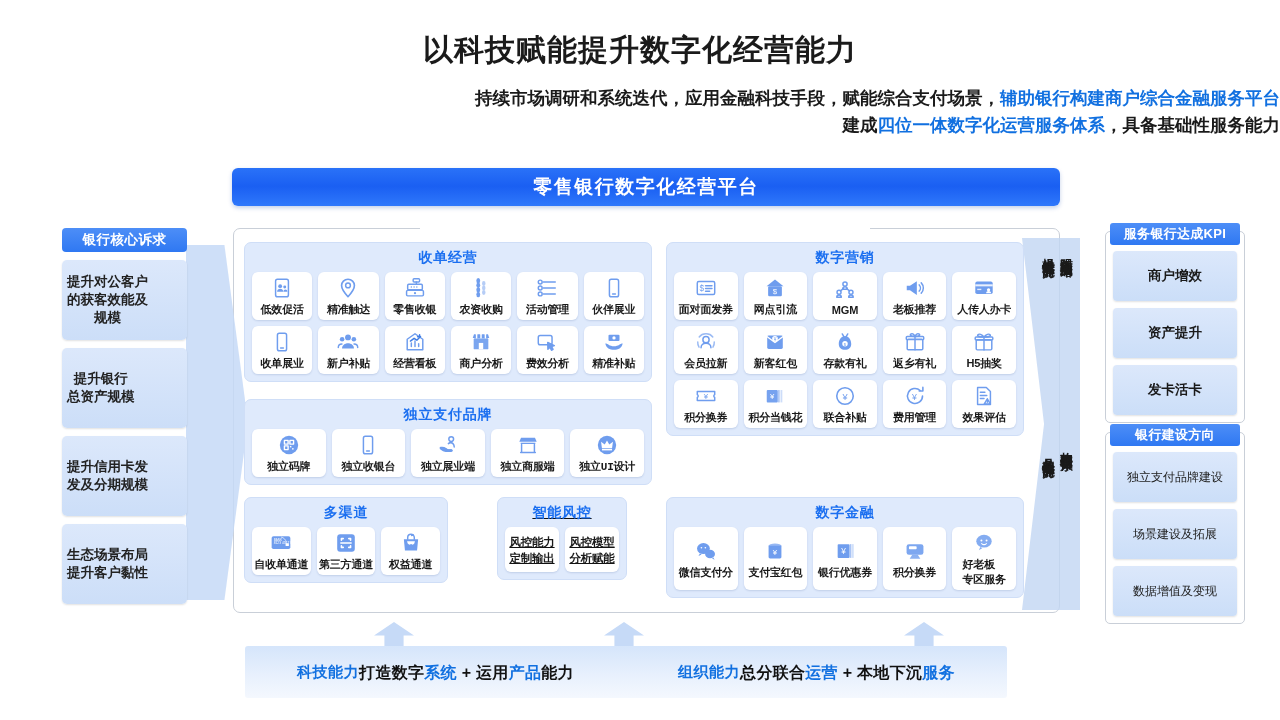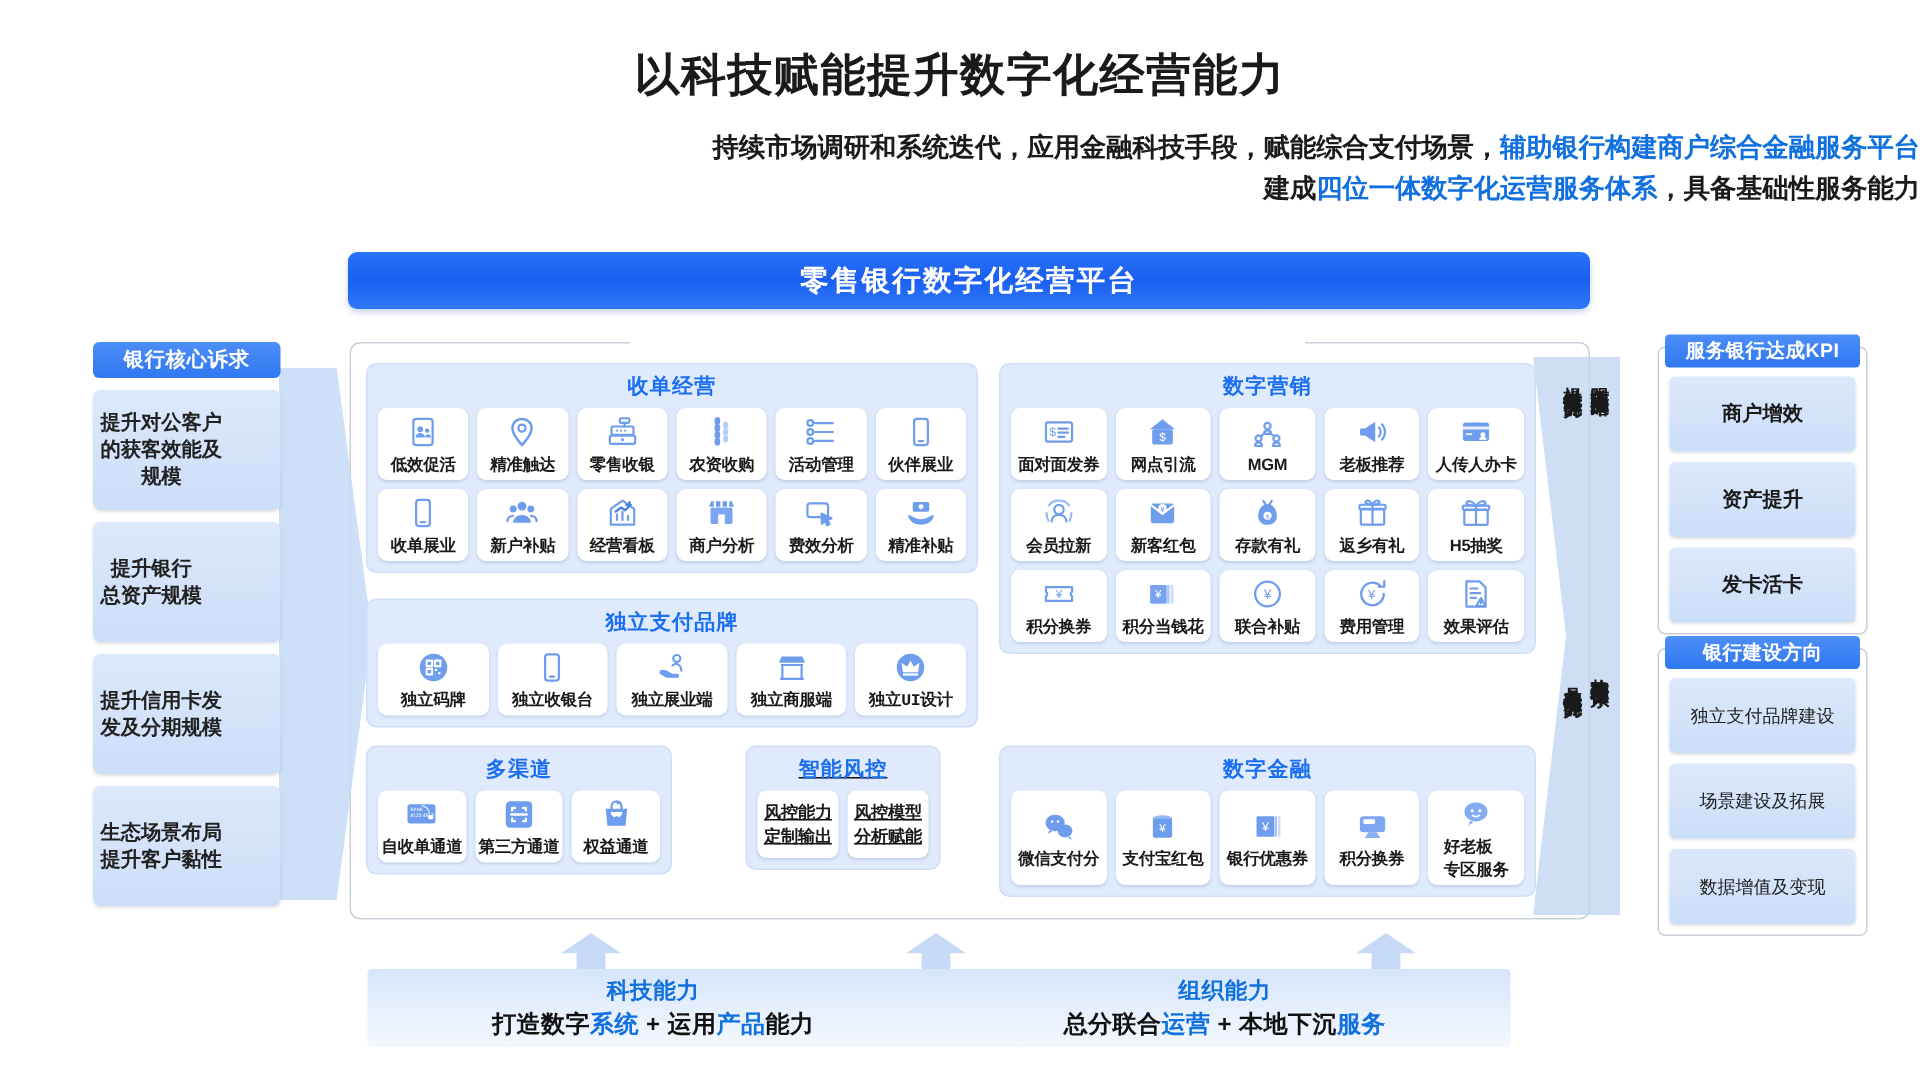--- a/index.html
+++ b/index.html
@@ -140,21 +140,21 @@
   #g-risk  { left:497px; top:497px; width:130px;text-decoration:underline; }
   #g-fin   { left:666px; top:497px; width:358px; }
 
   
   #bottom-band {
     position:absolute; left:245px; top:646px; width:762px; height:52px;
     background:linear-gradient(180deg,#d5e5fb 0%,#e9f1fd 60%,#f4f8fe 100%);
     border-radius:3px; display:flex;
   }
   .bb-col {
-    flex:1; display:flex; flex-direction:column;
+    flex:1; display:flex; flex-direction:row;
     align-items:center; justify-content:center;
   }
   .bb-head { font-size:15px; font-weight:bold; color:#1170e0; letter-spacing:.5px; }
   .bb-sub { font-size:16px; font-weight:bold; color:#111; margin-top:3px; letter-spacing:.3px; }
   .bb-sub .hl { color:#1170e0; }
   .up-arrow { position:absolute; width:40px; height:28px; background:#c6daf7; }
   #ua1 { left:374px; top:622px; clip-path:polygon(50% 0%,100% 48%,74% 48%,74% 100%,26% 100%,26% 48%,0% 48%); }
   #ua2 { left:604px; top:622px; clip-path:polygon(50% 0%,100% 48%,74% 48%,74% 100%,26% 100%,26% 48%,0% 48%); }
   #ua3 { left:904px; top:622px; clip-path:polygon(50% 0%,100% 48%,74% 48%,74% 100%,26% 100%,26% 48%,0% 48%); }
 </style>

